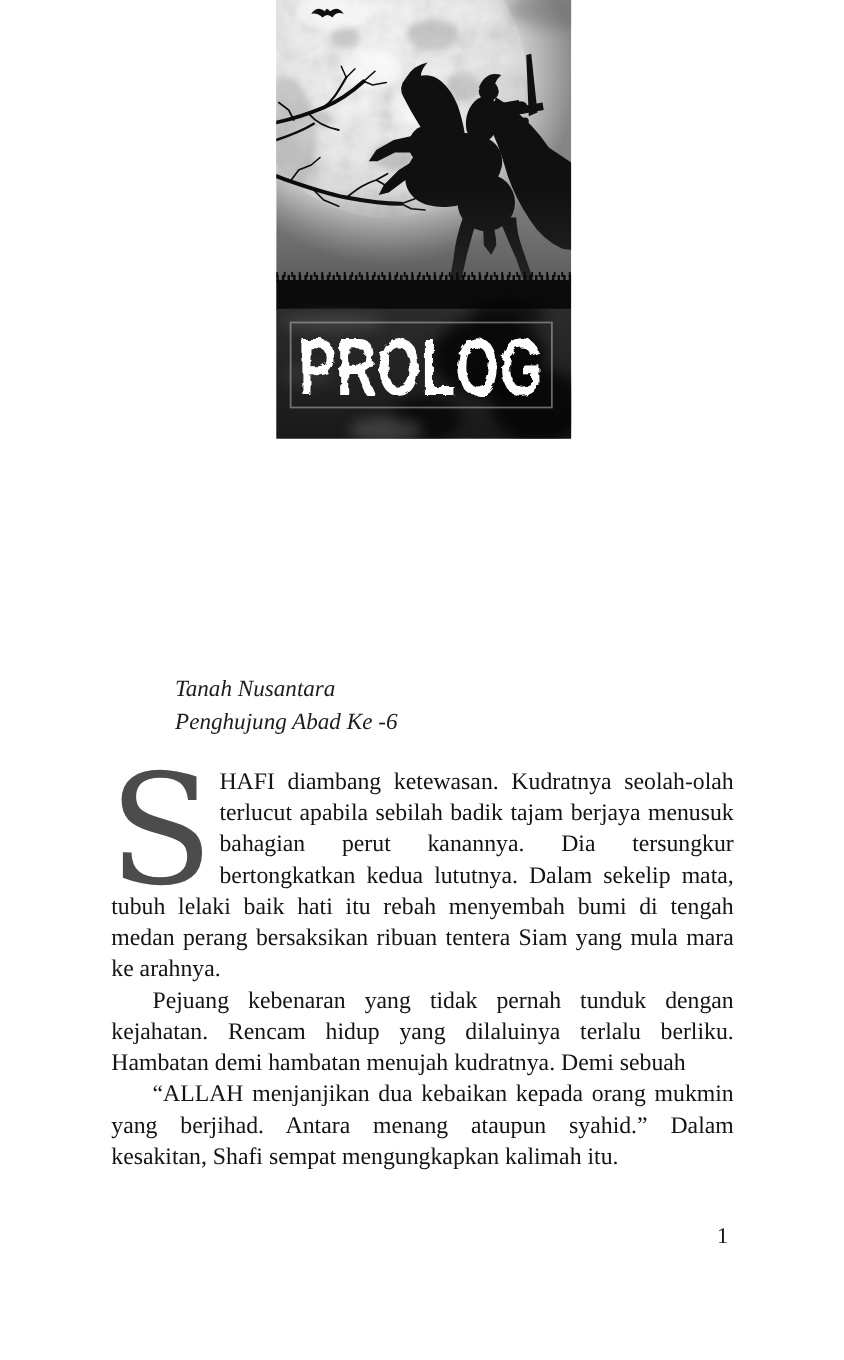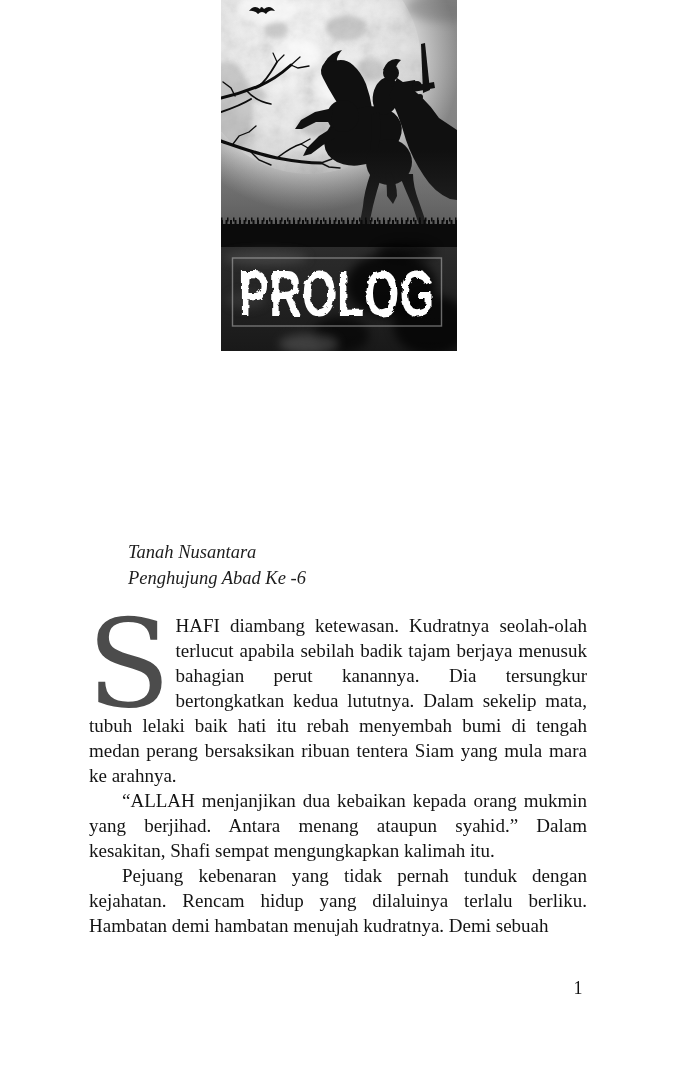--- a/index.html
+++ b/index.html
@@ -9,21 +9,21 @@
     width:675px;height:1088px;
     background:#ffffff;
     font-family:"Liberation Serif", serif;
     overflow:hidden;
   }
   .illustration{
     position:absolute;left:221px;top:0;width:236px;height:351px;
   }
   .illustration svg{display:block;width:236px;height:351px;}
   .scene-setting{
-    position:absolute;left:128px;top:540px;
+    position:absolute;left:140px;top:540px;
     font-style:italic;font-size:18.5px;line-height:25.5px;color:#1d1d1d;
   }
   .body-text{
     position:absolute;left:89px;top:613px;width:498px;
     font-size:19px;line-height:25px;color:#141414;
     text-align:justify;
   }
   .body-text p{margin:0;padding:0;}
   .body-text p.indent{text-indent:33px;}
   .dropcap{
@@ -184,19 +184,19 @@
     </svg>
   </div>
 
   <div class="scene-setting">
     <div>Tanah Nusantara</div>
     <div>Penghujung Abad Ke -6</div>
   </div>
 
   <div class="body-text">
     <p><span class="dropcap">S</span><span>HAFI diambang ketewasan. Kudratnya seolah-olah terlucut apabila sebilah badik tajam berjaya menusuk bahagian perut kanannya. Dia tersungkur bertongkatkan kedua lututnya. Dalam sekelip mata, tubuh lelaki baik hati itu rebah menyembah bumi di tengah medan perang bersaksikan ribuan tentera Siam yang mula mara ke arahnya.</span></p>
+    <p class="indent">Pejuang kebenaran yang tidak pernah tunduk dengan kejahatan. Rencam hidup yang dilaluinya terlalu berliku. Hambatan demi hambatan menujah kudratnya. Demi sebuah</p>
     <p class="indent">“ALLAH menjanjikan dua kebaikan kepada orang mukmin yang berjihad. Antara menang ataupun syahid.” Dalam kesakitan, Shafi sempat mengungkapkan kalimah itu.</p>
-    <p class="indent">Pejuang kebenaran yang tidak pernah tunduk dengan kejahatan. Rencam hidup yang dilaluinya terlalu berliku. Hambatan demi hambatan menujah kudratnya. Demi sebuah</p>
   </div>
 
   <div class="page-number">1</div>
 
 </div>
 
 </body></html>

